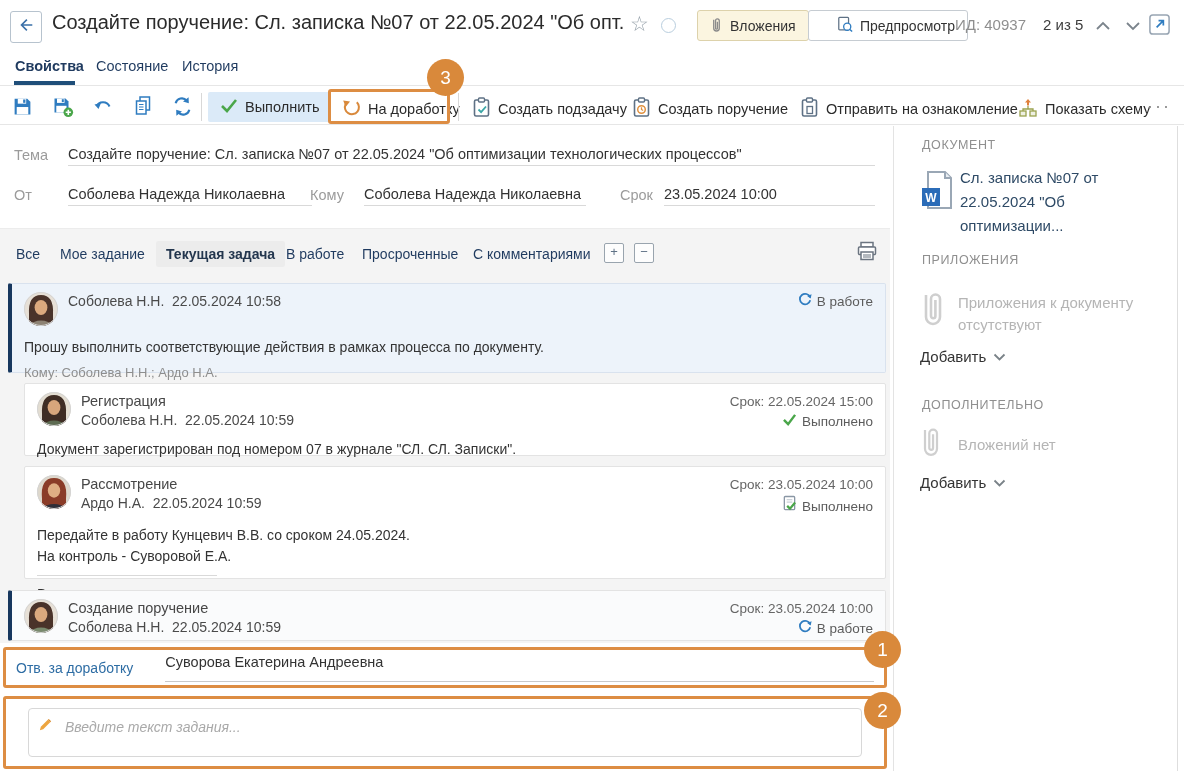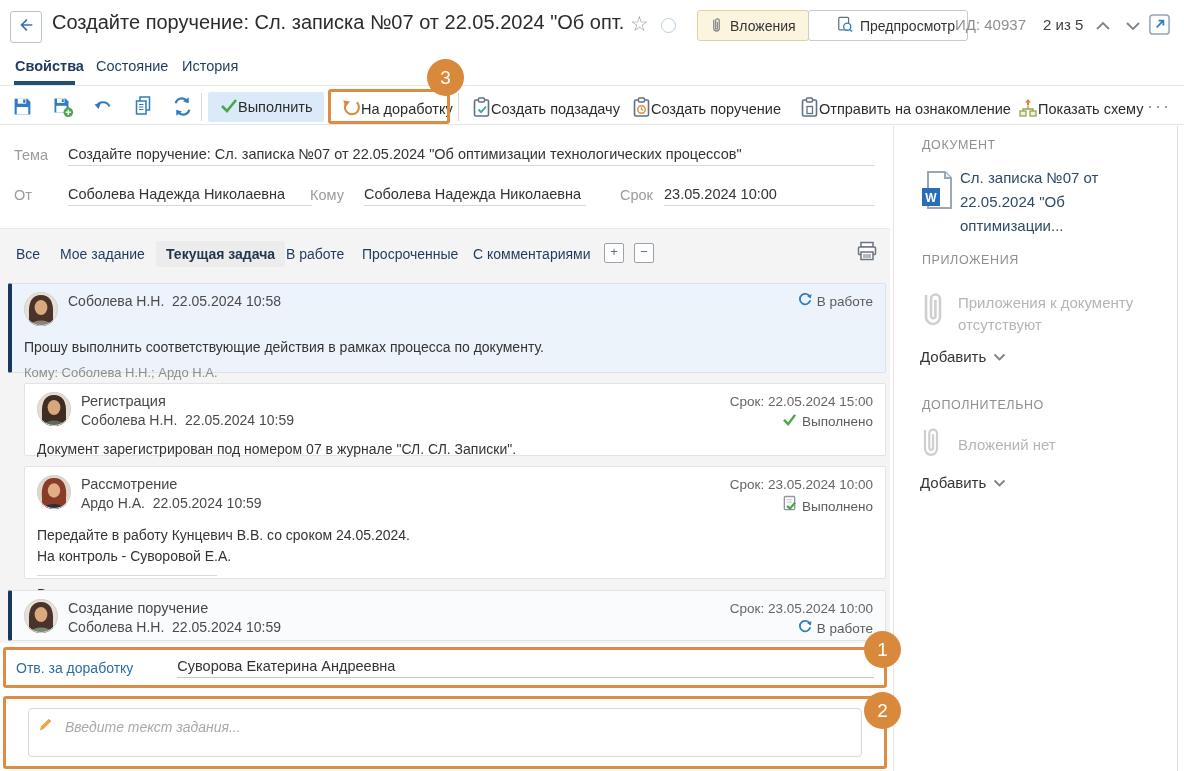--- a/index.html
+++ b/index.html
@@ -16,21 +16,21 @@
   .hdr-btn.cream{background:#fbf5e0;border:1px solid #ddd2ab;}
   .hdr-btn.white{background:#fff;border:1px solid #c6ccd2;padding-left:28px;}
   .muted{color:#8f8f8f;}
   
   .tab{font-size:14.5px;color:#1f3a5f;cursor:pointer;}
   .tab.active{font-weight:bold;}
   .tab-underline{background:#1f4e79;height:4px;}
   .hline{background:#e6e6e6;height:1px;}
   .vline{background:#d8d8d8;width:1px;}
   
-  .tb-item{display:flex;align-items:center;font-size:14.5px;color:#2b2b2b;cursor:pointer;}
+  .tb-item{display:flex;align-items:center;gap:7px;font-size:14.5px;color:#2b2b2b;cursor:pointer;}
   .chip-blue{background:#dbeaf8;border-radius:2px;padding:6px 12px;}
   
   .f-label{font-size:14.5px;color:#9b9b9b;}
   .f-value{font-size:14.5px;color:#333;border-bottom:1px solid #d9d9d9;padding-bottom:3px;}
   
   .feed-bg{background:#f4f4f4;}
   .filter{font-size:14px;color:#1f3a5f;cursor:pointer;}
   .filter.active{font-weight:bold;background:#ececec;padding:5px 10px;border-radius:2px;color:#23364e;}
   .sq-btn{width:18px;height:18px;border:1px solid #99a4ae;border-radius:2px;background:#fdfdfd;
           color:#5e7185;font-size:13px;line-height:16px;text-align:center;cursor:pointer;}
@@ -413,21 +413,21 @@
               </svg>
           </span>
           <span>В работе</span>
         </span>
       </div>
     </div>
   </div>
 
   <div class="abs ann-box" style="left:3px;top:647px;width:884px;height:41px;display:flex;align-items:center;padding:0 10px;">
     <span class="rework-label">Отв. за доработку</span>
-    <span class="rework-value" style="margin-left:44px;flex:1;border-bottom:1px solid #c9c9c9;padding-bottom:3px;">Суворова Екатерина Андреевна</span>
+    <span class="rework-value" style="margin-left:32px;flex:1;border-bottom:1px solid #c9c9c9;padding-bottom:11px;">Суворова Екатерина Андреевна</span>
   </div>
   <div class="abs badge" style="left:864px;top:631px;">1</div>
 
   <div class="abs ann-box" style="left:3px;top:696px;width:884px;height:73px;padding:9px 22px;box-sizing:border-box;">
     <div style="position:relative;width:100%;height:100%;">
       <textarea class="composer" placeholder="Введите текст задания..." style=""></textarea>
       <span class="abs" style="left:10px;top:9px;">
         <svg width="15" height="15" viewBox="0 0 16 16">
             <path d="M2 14 L3 10.5 L10.5 3 L13 5.5 L5.5 13 Z" fill="#eda53f"></path>
             <path d="M11.5 2 L14 4.5 L13 5.5 L10.5 3 Z" fill="#d98a2b"></path>

